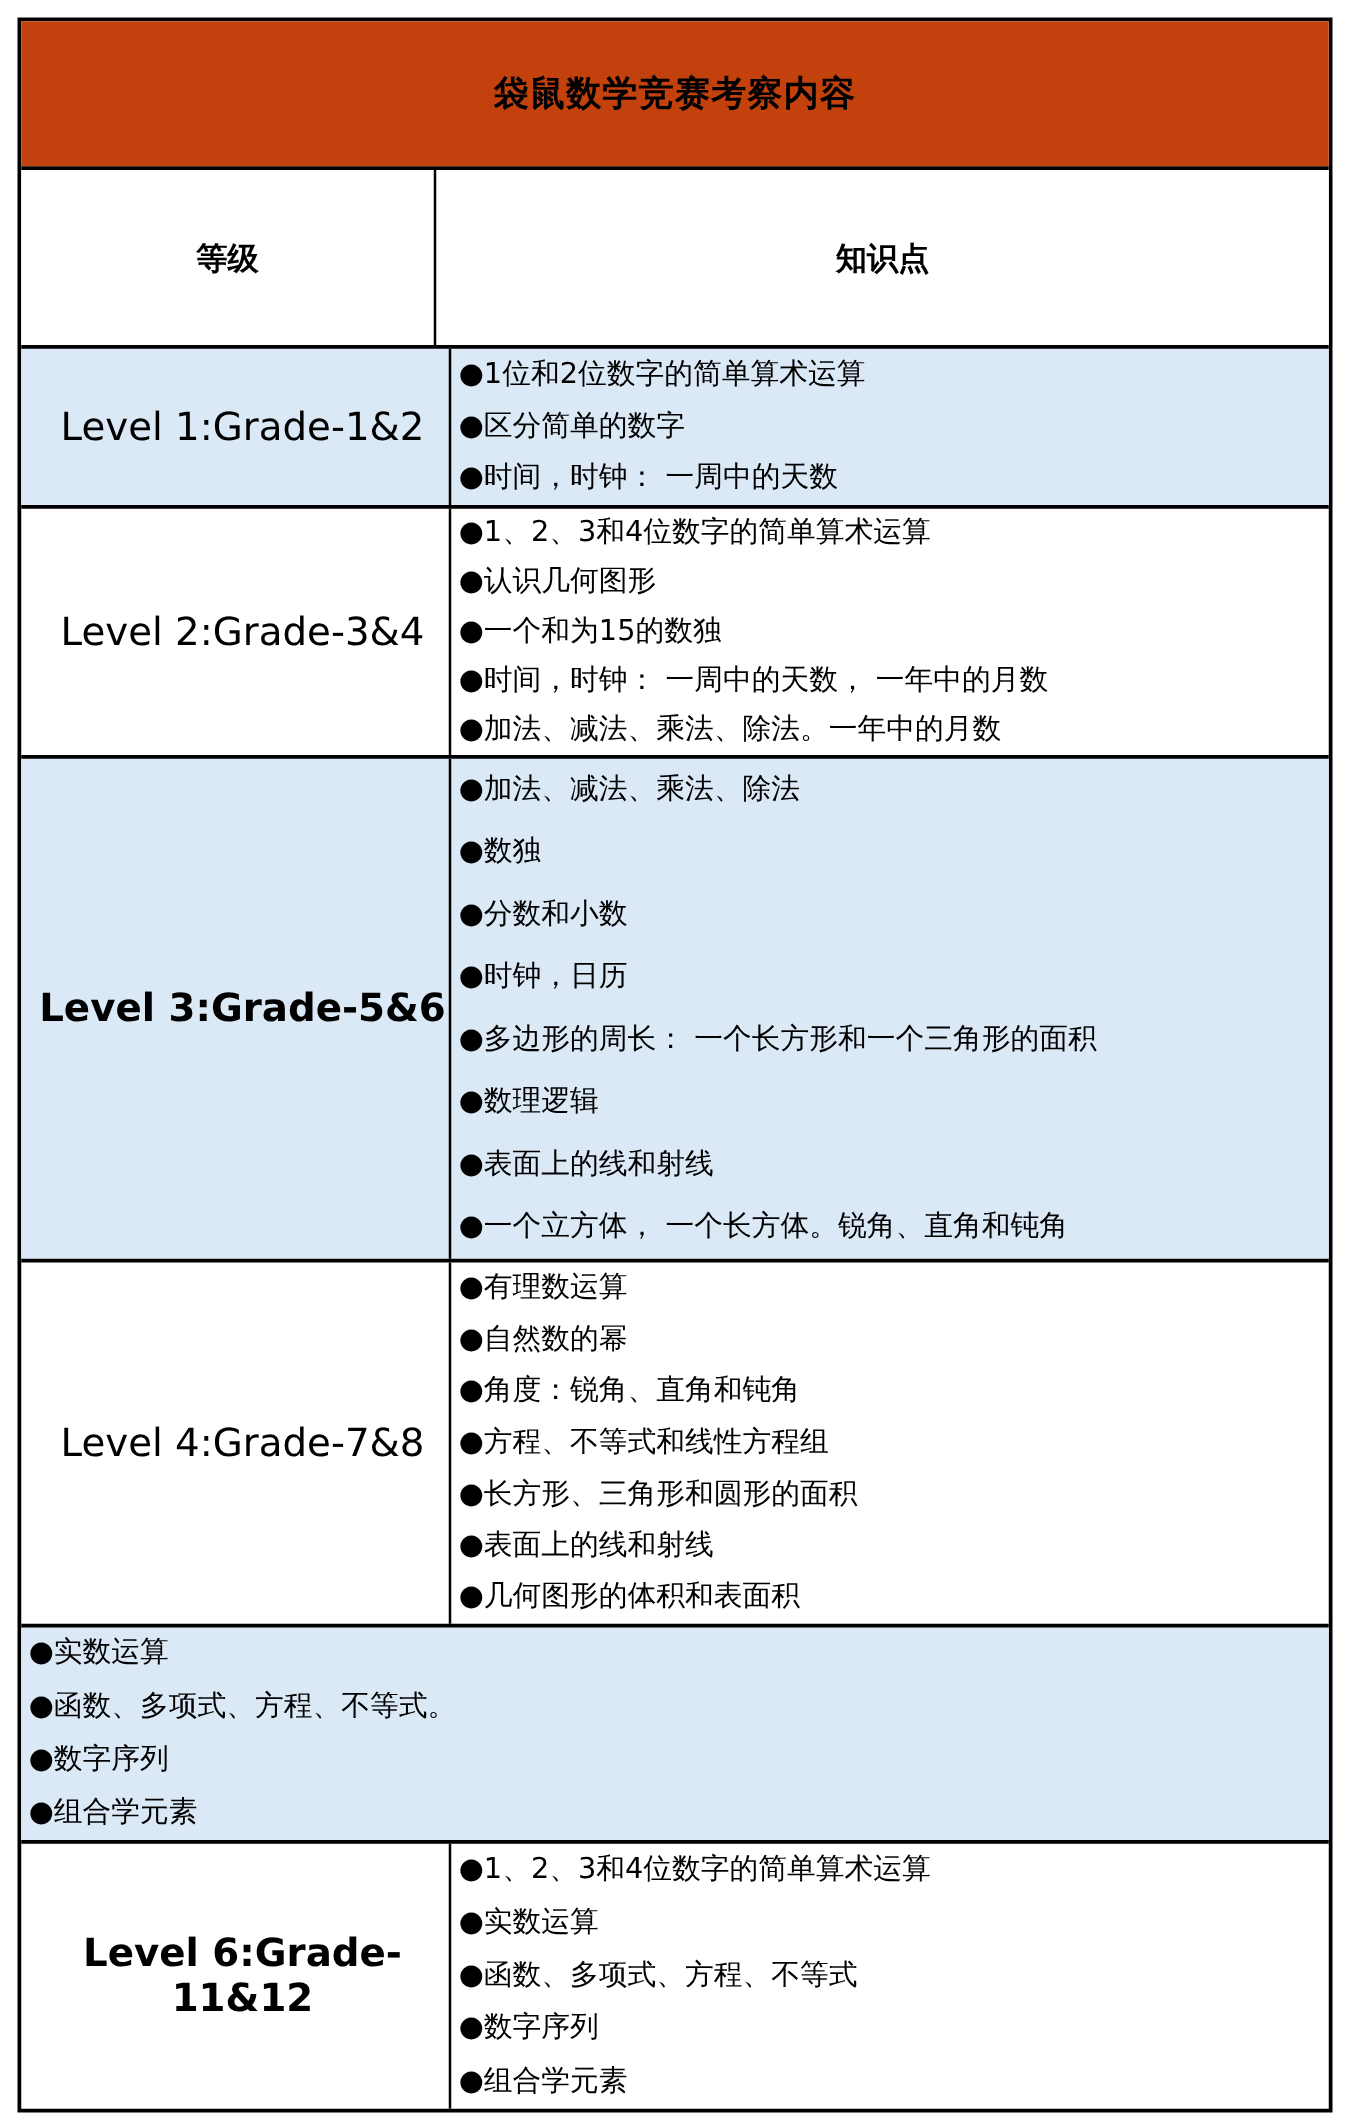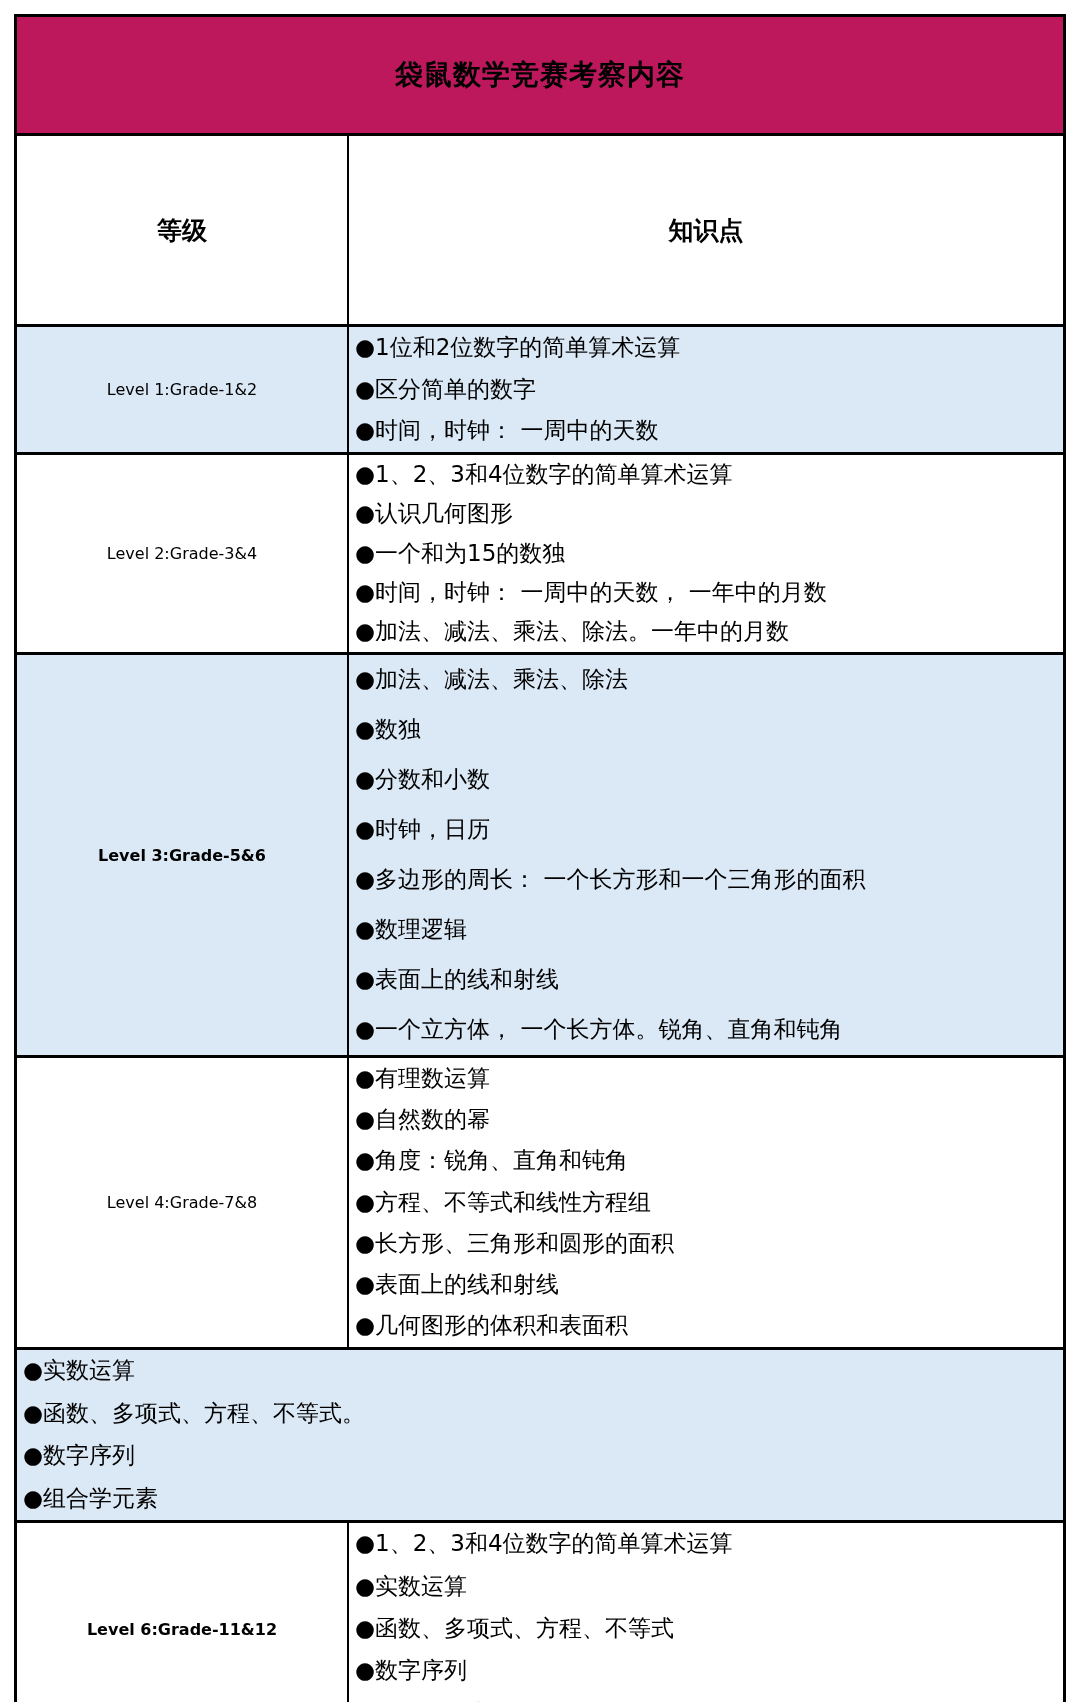--- a/index.html
+++ b/index.html
@@ -13,33 +13,33 @@
     min-height: 1702px;
     padding: 14px;
   }
   .ktable {
     width: 1052px;
     border: 3px solid #000000;
     background: #ffffff;
   }
   .title-row {
     height: 116px;
-    background: #be185d;
+    background: #c2410c;
     display: flex;
     align-items: center;
     justify-content: center;
   }
   .title-row .title-text {
     font-size: 28px;
     font-weight: bold;
     letter-spacing: 1px;
   }
   .header-row {
     display: flex;
-    height: 191px;
+    height: 143px;
     border-top: 3px solid #000000;
     background: #ffffff;
   }
   .col-level {
     width: 332px;
     flex: 0 0 332px;
     border-right: 2px solid #000000;
     display: flex;
     align-items: center;
     justify-content: center;
@@ -58,21 +58,22 @@
     display: flex;
     align-items: center;
     justify-content: center;
   }
   .data-row {
     display: flex;
     border-top: 3px solid #000000;
   }
   .data-row.shaded { background: #dbe8f5; }
   .data-row .level-cell {
-    font-size: 16px;
+    font-size: 31px;
+    margin-left: 12px;
   }
   .data-row.bold-level .level-cell { font-weight: bold; }
   .point-item {
     flex: 1 1 0;
     display: flex;
     align-items: center;
     font-size: 23px;
     line-height: 1.3;
     padding: 2px 10px 2px 6px;
     white-space: pre-wrap;

